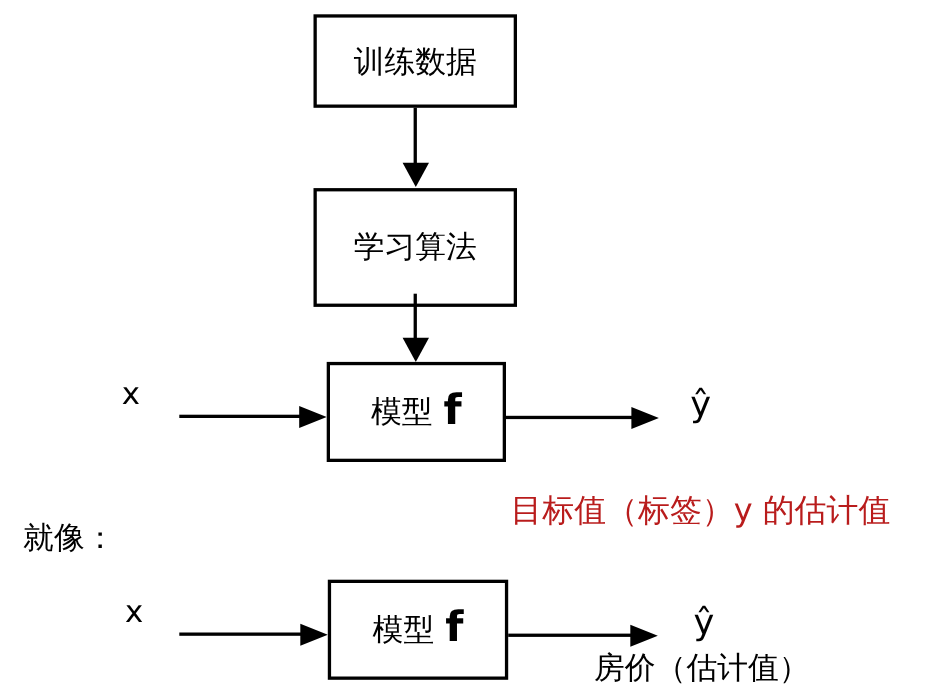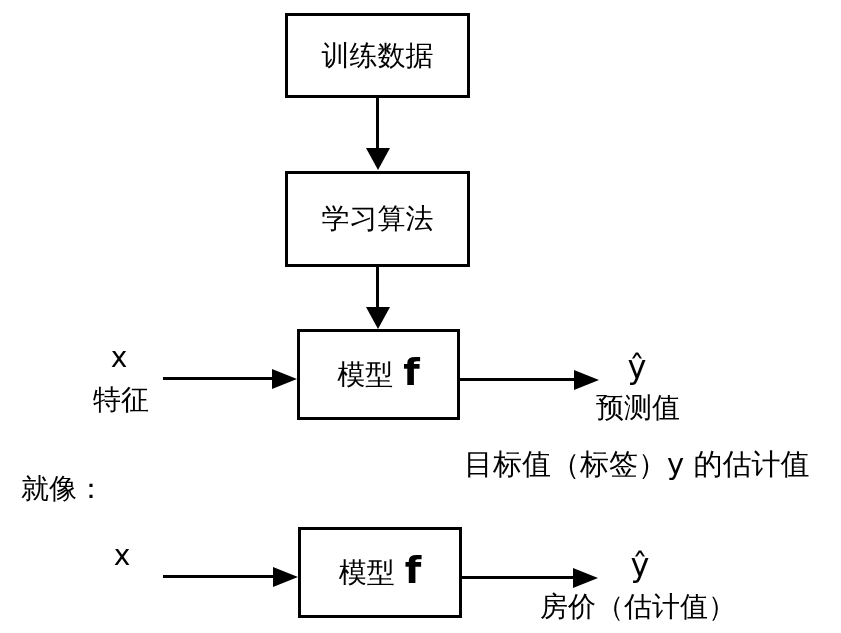--- a/index.html
+++ b/index.html
@@ -48,59 +48,57 @@
     position: absolute;
     font-size: 28px;
     line-height: 1.15;
     text-align: center;
     white-space: nowrap;
   }
   .yhat { font-size: 32px; }
   .note {
     position: absolute;
     font-size: 29px;
-    color: #000000;
+    color: #b91c1c;
     white-space: nowrap;
   }
 </style>
 </head>
 <body>
 
 <div class="canvas">
 
   <div class="box" style="left:285px; top:13px; width:185px; height:85px;">
     <span>训练数据</span>
   </div>
 
   <div class="vline" style="left:376px; top:98px; height:51px;"></div>
   <div class="head-down" style="left:366px; top:148px;"></div>
 
-  <div class="box" style="left:285px; top:171px; width:185px; height:96px;">
+  <div class="box" style="left:285px; top:171px; width:185px; height:108px;">
     <span>学习算法</span>
   </div>
 
   <div class="vline" style="left:376px; top:267px; height:41px;"></div>
   <div class="head-down" style="left:366px; top:307px;"></div>
 
   <div class="label" style="left:94px; top:342px; width:50px;">x</div>
-  <div class="label" style="left:71px; top:384px; width:100px;">特征</div>
 
   <div class="hline" style="left:163px; top:377px; width:110px;"></div>
   <div class="head-right" style="left:272px; top:369px;"></div>
 
   <div class="box" style="left:297px; top:329px; width:163px; height:91px;">
     <span>模型</span>
     <span class="f-sym">f</span>
   </div>
 
   <div class="hline" style="left:460px; top:378px; width:115px;"></div>
   <div class="head-right" style="left:574px; top:370px;"></div>
 
   <div class="label yhat" style="left:607px; top:349px; width:60px;">ŷ</div>
-  <div class="label" style="left:583px; top:392px; width:110px;">预测值</div>
 
   <div class="note" style="left:464px; top:445px;">目标值（标签）y 的估计值</div>
 
   <div class="label" style="left:21px; top:473px; text-align:center;">就像：</div>
 
   <div class="label" style="left:97px; top:540px; width:50px;">x</div>
 
   <div class="hline" style="left:163px; top:575px; width:111px;"></div>
   <div class="head-right" style="left:273px; top:567px;"></div>
 

